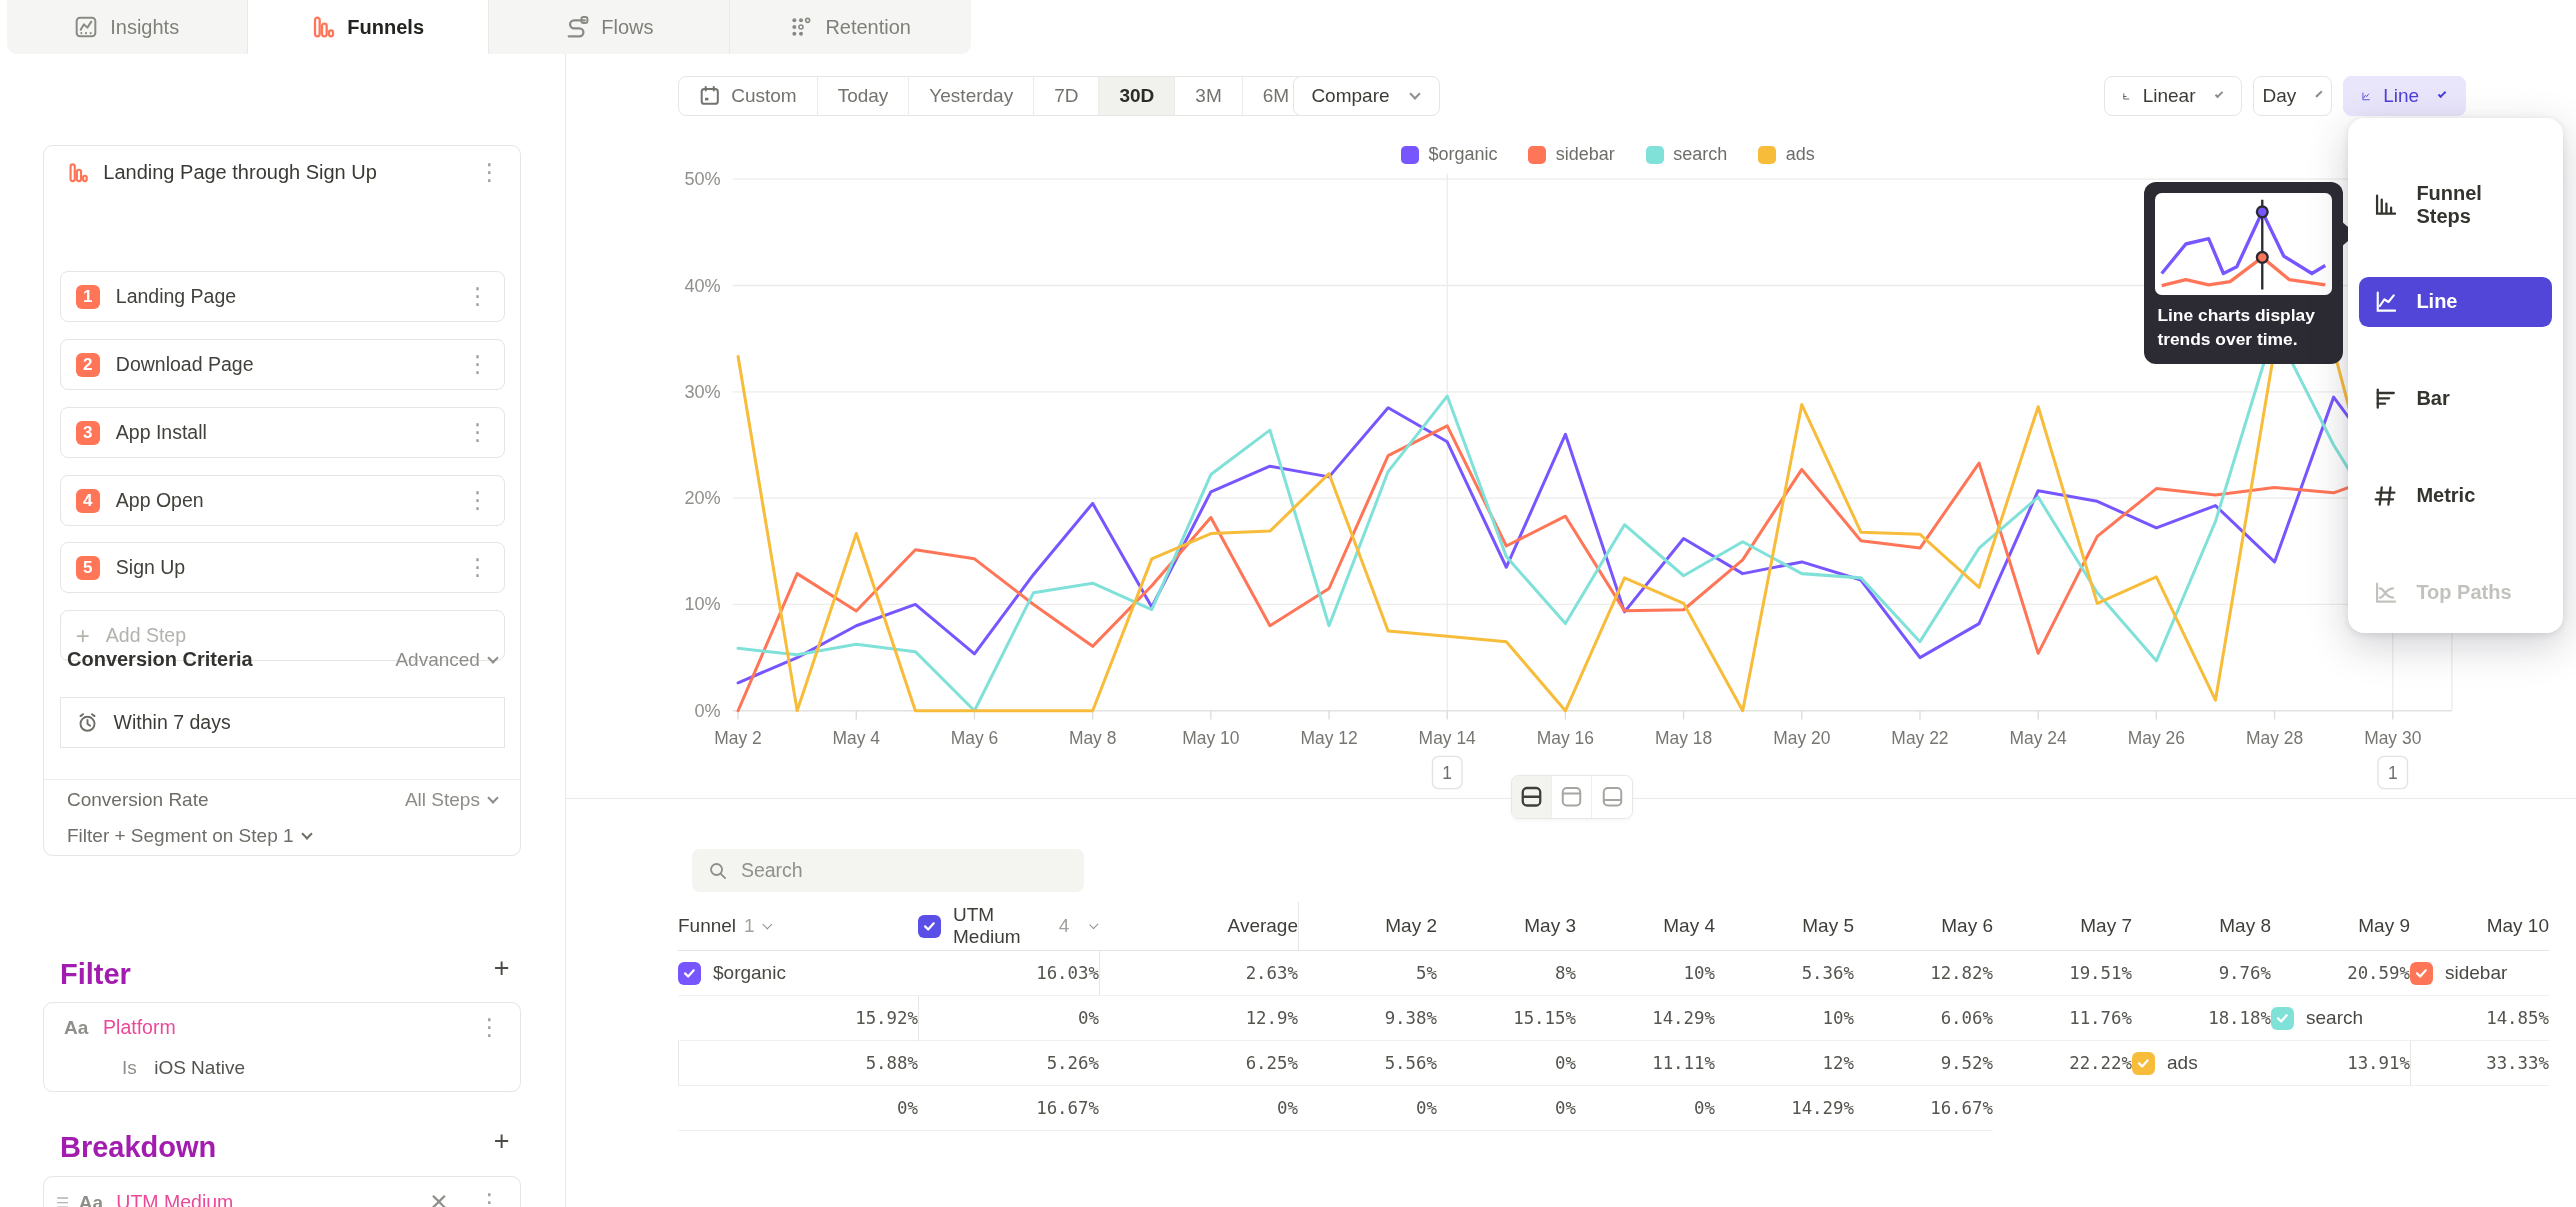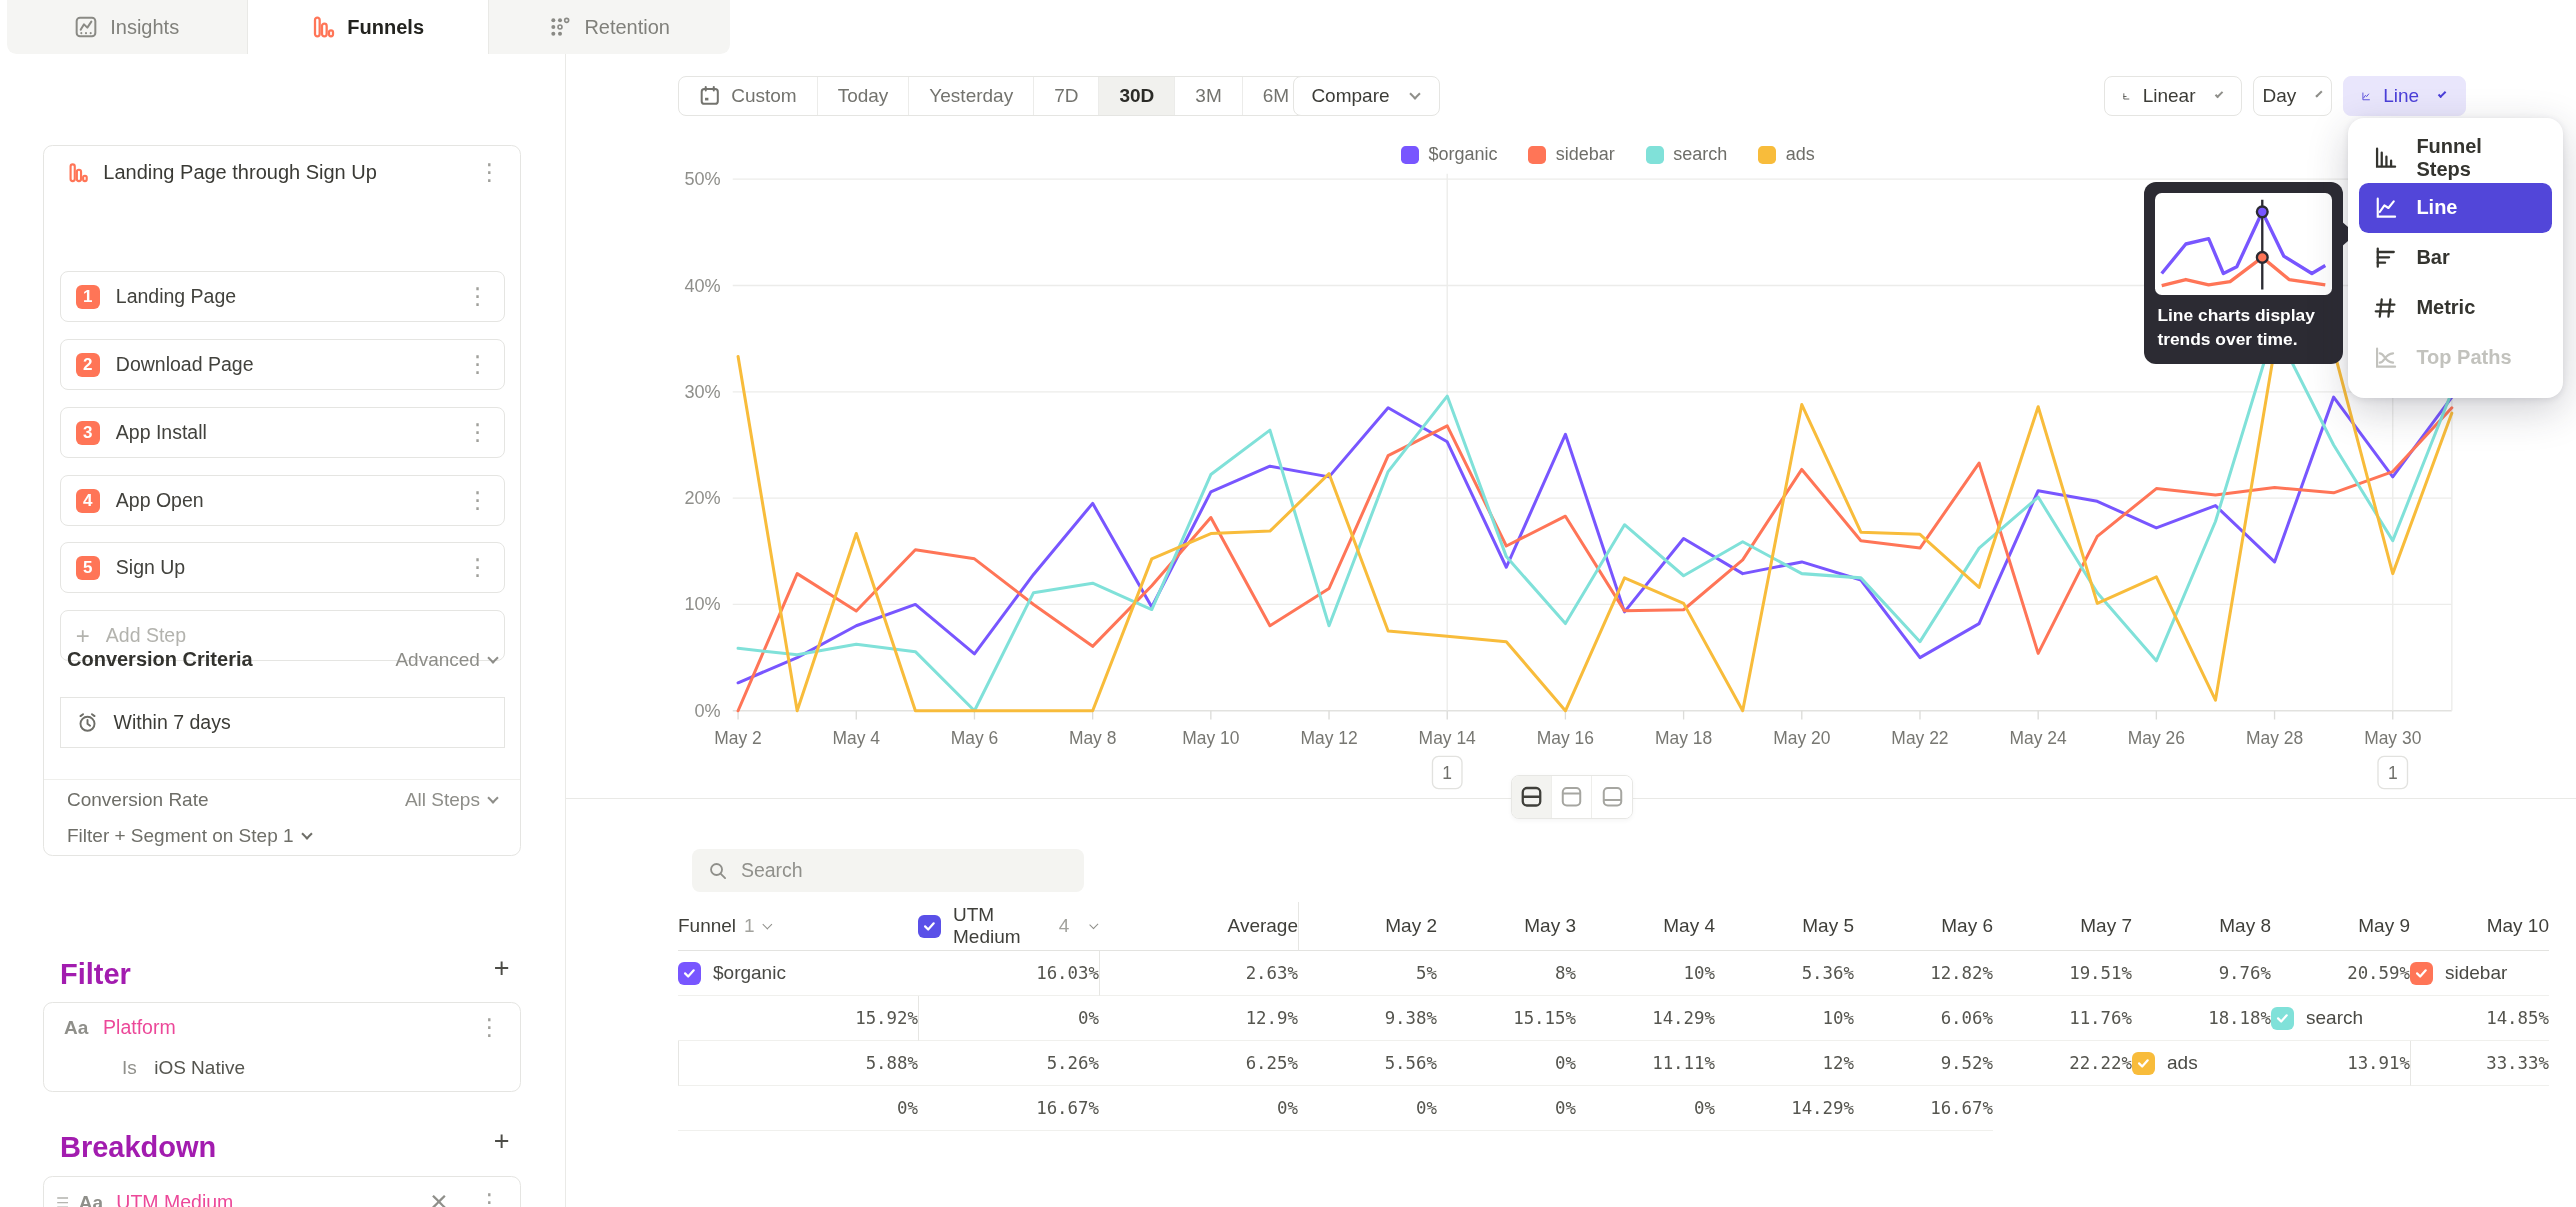--- a/index.html
+++ b/index.html
@@ -76,21 +76,21 @@
   .th .cnt { color:#a2a29d; margin-left:8px; }
   .th .chev { border-width:1.7px; border-color:#8f8f8a; width:6.7px; height:6.7px; }
   .td { display:flex; align-items:center; font-size:19px; color:#4a4a45; border-bottom:1.3px solid #f0f0ed; }
   .num { font-family:"DejaVu Sans Mono", monospace; font-size:17.4px; color:#55554f; }
   .vline { border-left:1.3px solid #e6e6e3; }
   .cbx { width:23px; height:23px; border-radius:6px; display:flex; align-items:center; justify-content:center; flex:0 0 auto; }
   .funnel-cell { grid-column:1; grid-row:2/6; margin:5.4px 10.7px 2.7px 0; background:#f4f4f1; border-radius:6.7px; padding:10.7px 13.4px; font-size:19px; color:#6e6e68; }
 
   
   .dropdown { position:absolute; left:2348px; top:118px; width:215px; background:#fff; border-radius:16px; box-shadow:0 12px 40px rgba(40,40,60,.22), 0 1.3px 6.7px rgba(40,40,60,.10); padding:14.8px 10.7px; z-index:50; }
-  .dd-item { display:flex; align-items:center; gap:17.4px; height:50px; padding:0 14.8px; border-radius:9.4px; font-size:20px; font-weight:600; color:#34342f; cursor:pointer; }
+  .dd-item { display:flex; align-items:center; gap:17.4px; height:50px; padding:0 14.8px; border-radius:9.4px; font-size:20px; font-weight:600; color:#34342f; cursor:pointer;margin-top:47px; }
   .dd-item.selected { background:#5246d9; color:#fff; }
   .dd-item.disabled { color:#c2c2bd; cursor:default; }
   .tooltip { position:absolute; left:2144px; top:182px; width:199px; background:#2c2b33; border-radius:12px; padding:10.7px; z-index:49; color:#fff; }
   .tooltip .arrow { position:absolute; right:-13.4px; top:38px; width:0; height:0; border-top:14.8px solid transparent; border-bottom:14.8px solid transparent; border-left:16px solid #2c2b33; }
   .tooltip .mini { background:#fff; border-radius:6.7px; display:block; }
   .tooltip .txt { font-size:17.4px; line-height:23.5px; padding:9.4px 2.7px 2.7px 2.7px; font-weight:600; }
 </style>
 </head>
 <body>
 
@@ -108,20 +108,27 @@
           </svg>
         <span>Insights</span>
       </div>
       <div class="tab active">
         <svg width="24" height="24" viewBox="0 0 36 36">
             <rect x="6" y="4" width="7" height="28" rx="3.5" fill="none" stroke="#ff7557" stroke-width="3.4"></rect>
             <rect x="16.5" y="13" width="7" height="19" rx="3.5" fill="none" stroke="#ff7557" stroke-width="3.4"></rect>
             <rect x="27" y="23" width="6" height="9" rx="3" fill="none" stroke="#ff7557" stroke-width="3.4"></rect>
           </svg>
         <span>Funnels</span>
+      </div>
+      <div class="tab">
+        <svg width="25.5" height="24" viewBox="0 0 38 36">
+            <path d="M31 8 H15 a6 6 0 0 0 0 12 h8 a6 6 0 0 1 0 12 H7" fill="none" stroke="#8a8a85" stroke-width="3.4" stroke-linecap="round"></path>
+            <rect x="26" y="3" width="9" height="9" rx="3" fill="none" stroke="#8a8a85" stroke-width="3"></rect>
+          </svg>
+        <span>Flows</span>
       </div>
       <div class="tab">
         <svg width="24" height="24" viewBox="0 0 36 36">
             <g fill="#8a8a85">
               <circle cx="8" cy="8" r="3"></circle>
               <circle cx="18" cy="8" r="3"></circle>
               <circle cx="28" cy="8" r="3" fill="none" stroke="#8a8a85" stroke-width="2.4"></circle>
               <circle cx="8" cy="18" r="3"></circle>
               <circle cx="18" cy="18" r="3" fill="none" stroke="#8a8a85" stroke-width="2.4"></circle>
               <circle cx="8" cy="28" r="3"></circle>

